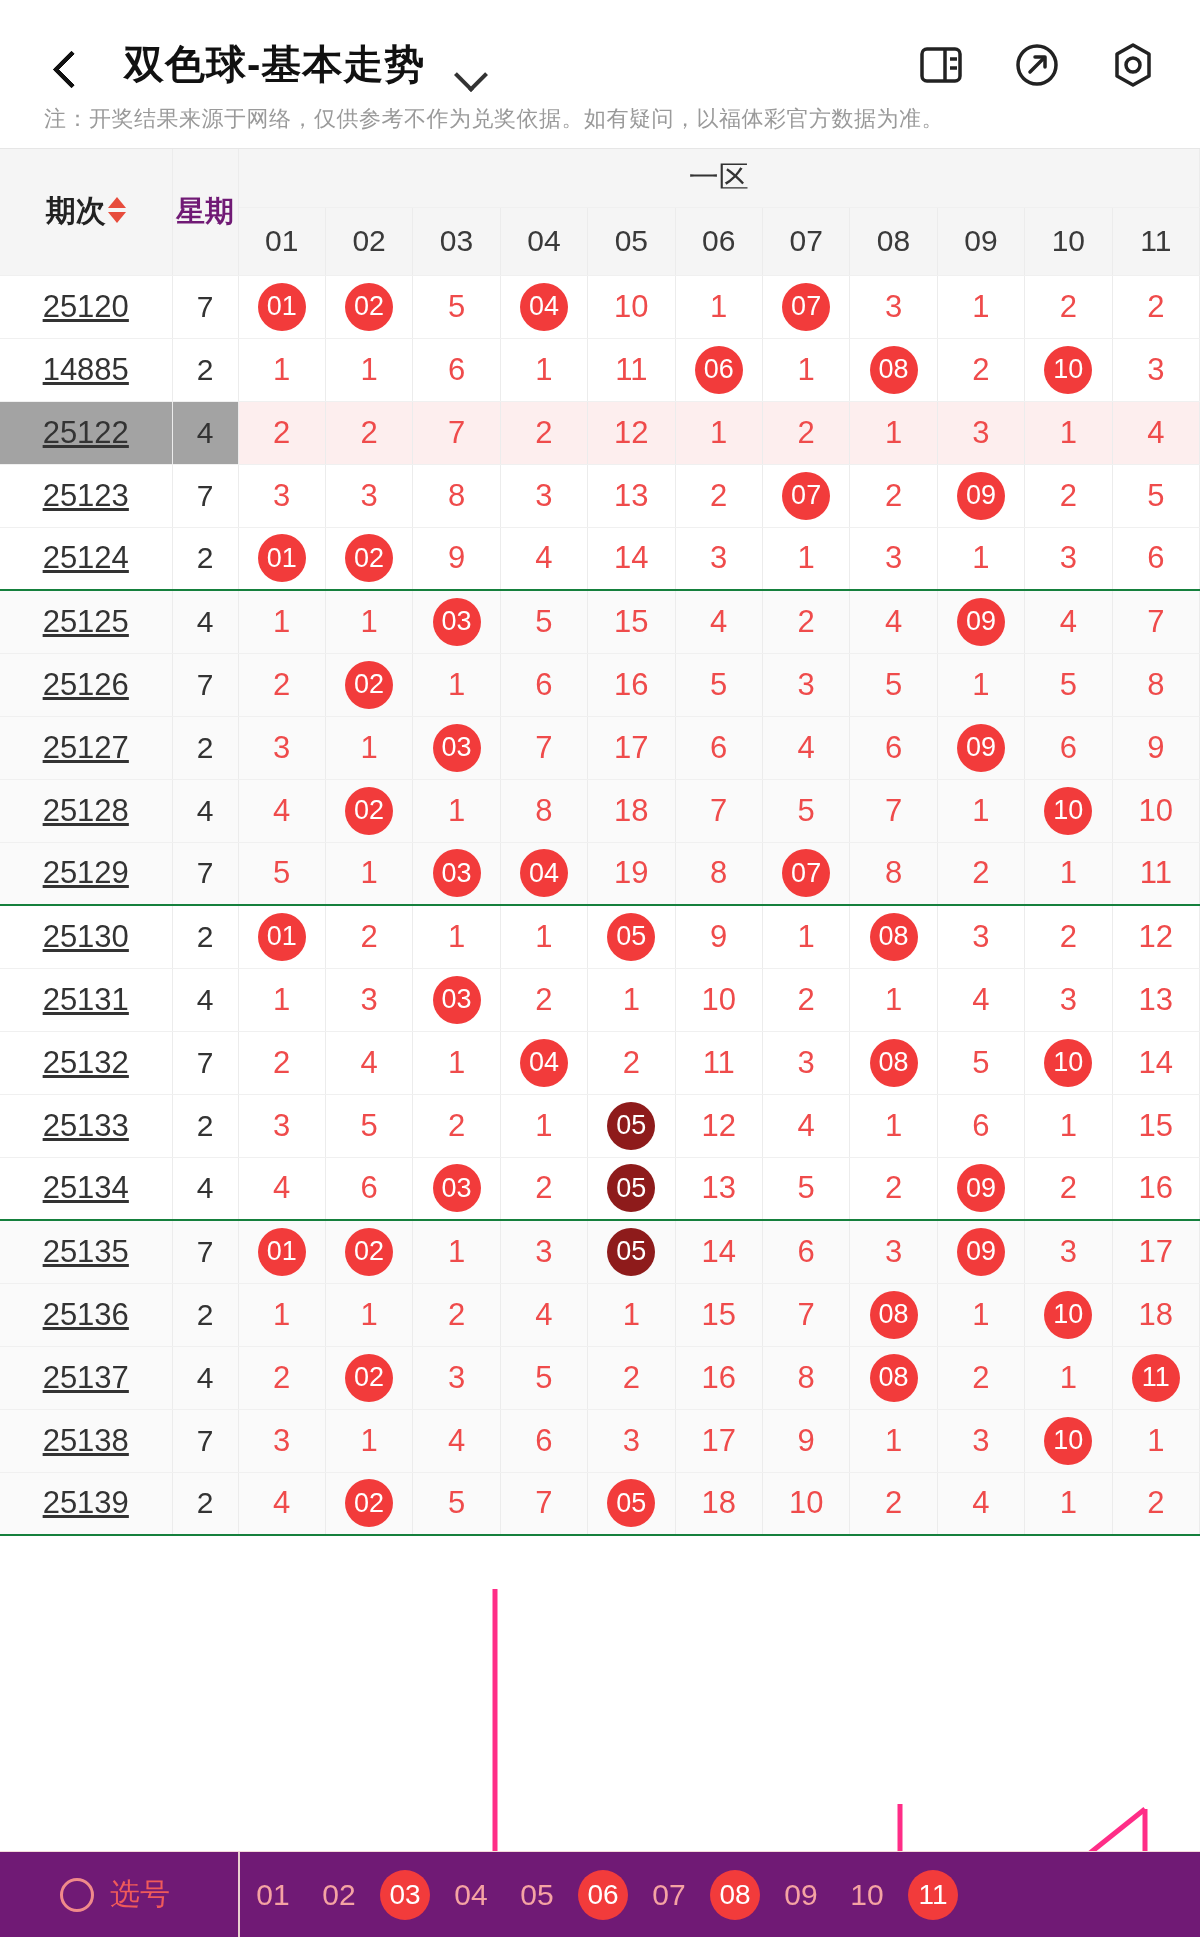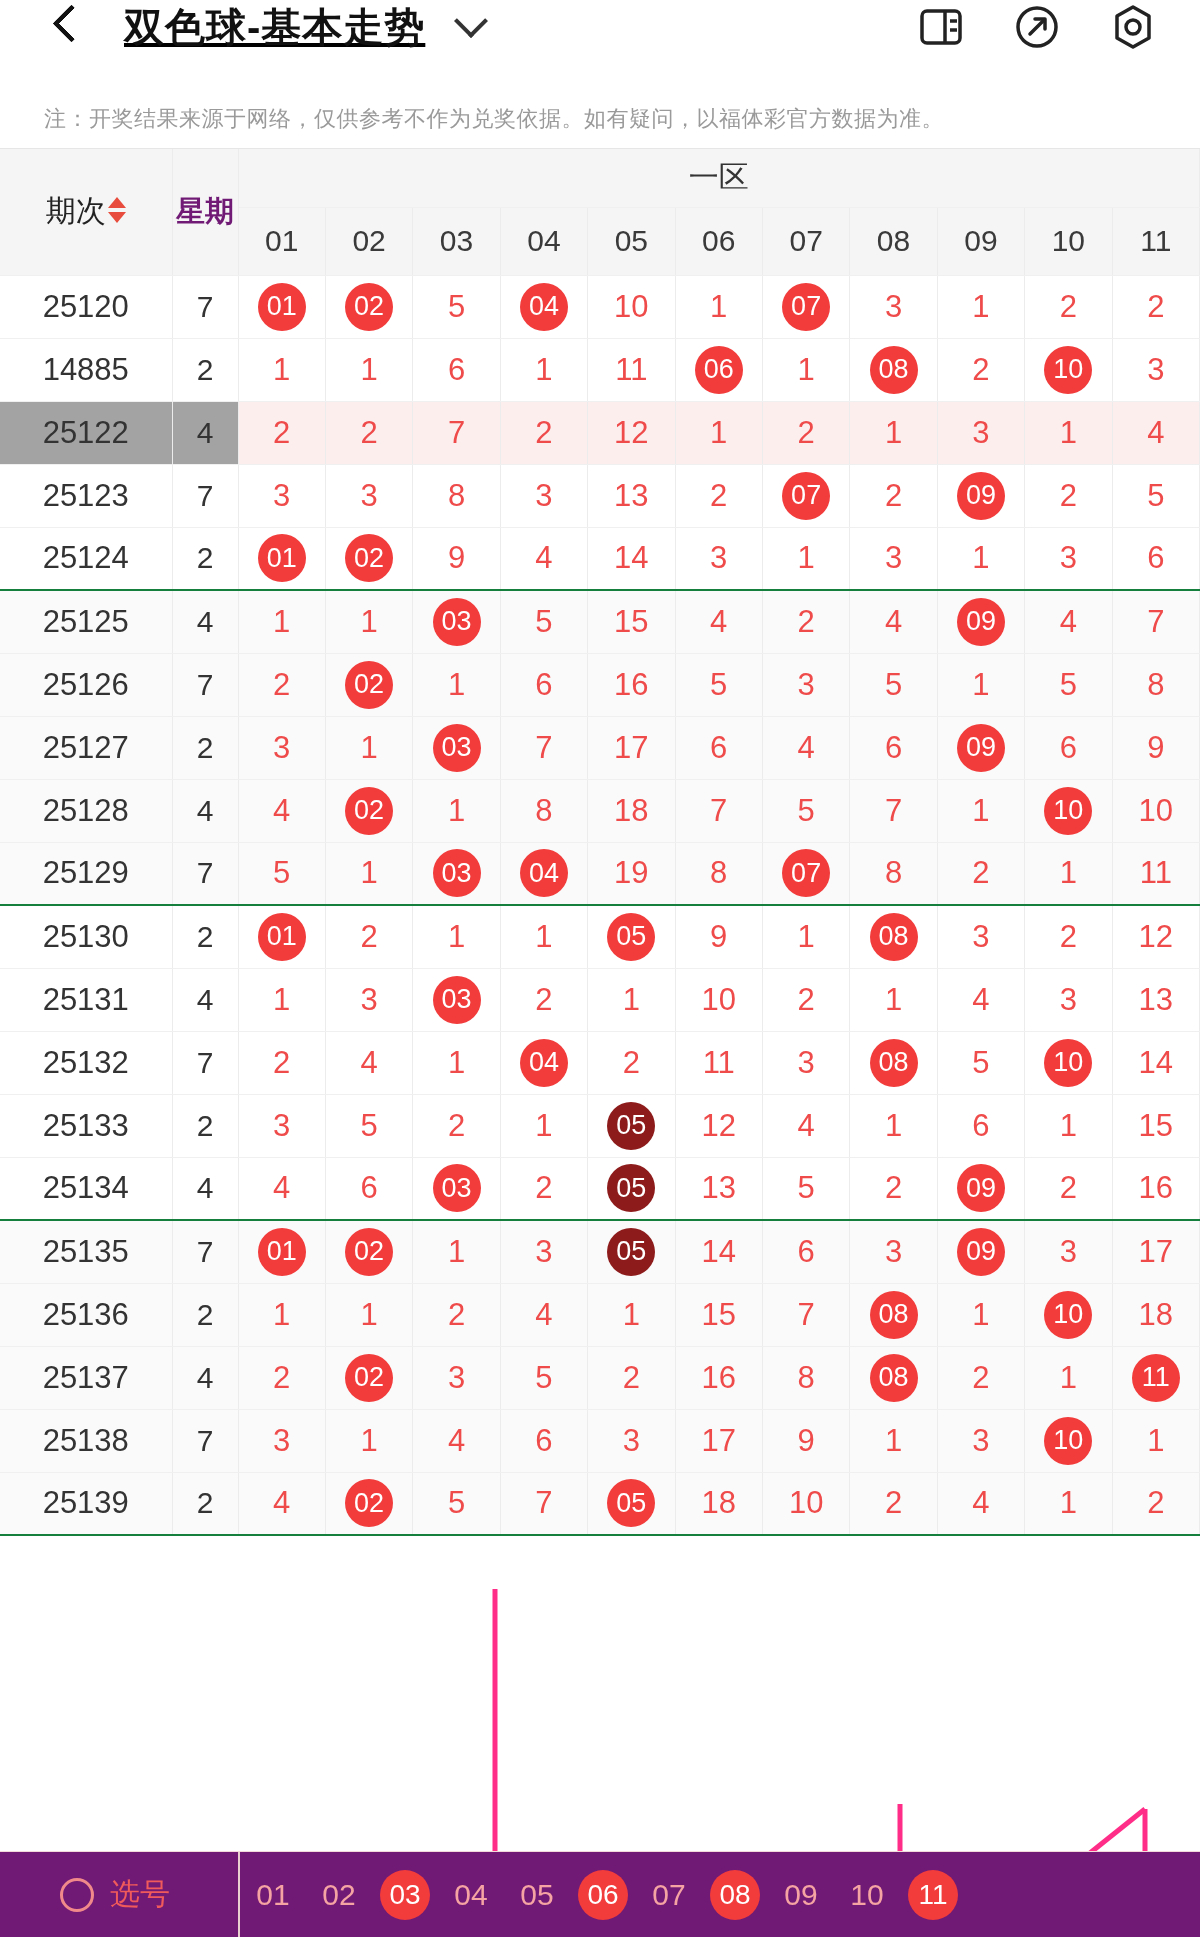--- a/index.html
+++ b/index.html
@@ -14,24 +14,23 @@
     position: relative;
     width: 1200px;
     height: 1937px;
     background: #fff;
   }
 
   
   .header {
     height: 92px;
     display: flex;
-    align-items: flex-start;
+    align-items: flex-end;
     padding: 0 40px 0 44px;
     background: #fff;
-    text-decoration: underline;
   }
   .back-icon {
     width: 46px;
     height: 46px;
     position: relative;
     flex: 0 0 auto;
     cursor: pointer;
   }
   .back-icon::before {
     content: "";
@@ -109,21 +108,21 @@
 
   
   thead th {
     background: #f5f5f5;
     color: #333;
     font-weight: normal;
   }
   th.col-issue {
     width: 172px;
     font-size: 30px;
-    font-weight: normal;
+    font-weight: bold;
     color: #222;
     border-right: 1px solid #d8d8d8;
   }
   th.col-week {
     width: 66px;
     font-size: 29px;
     font-weight: bold;
     color: #701a75;
     line-height: 1.08;
     border-right: 2px solid #cfcfcf;
@@ -169,20 +168,21 @@
     border-top: 11px solid #e74c3c;
   }
 
   
   td.issue {
     font-size: 31px;
     color: #333;
     height: 63px;
     background: #fff;
     border-right: 1px solid #d8d8d8;
+    text-decoration: underline;
   }
   td.week {
     font-size: 30px;
     color: #333;
     background: #fff;
     border-right: 2px solid #cfcfcf;
   }
   td.num {
     font-size: 31px;
     color: #ef4b4b;

